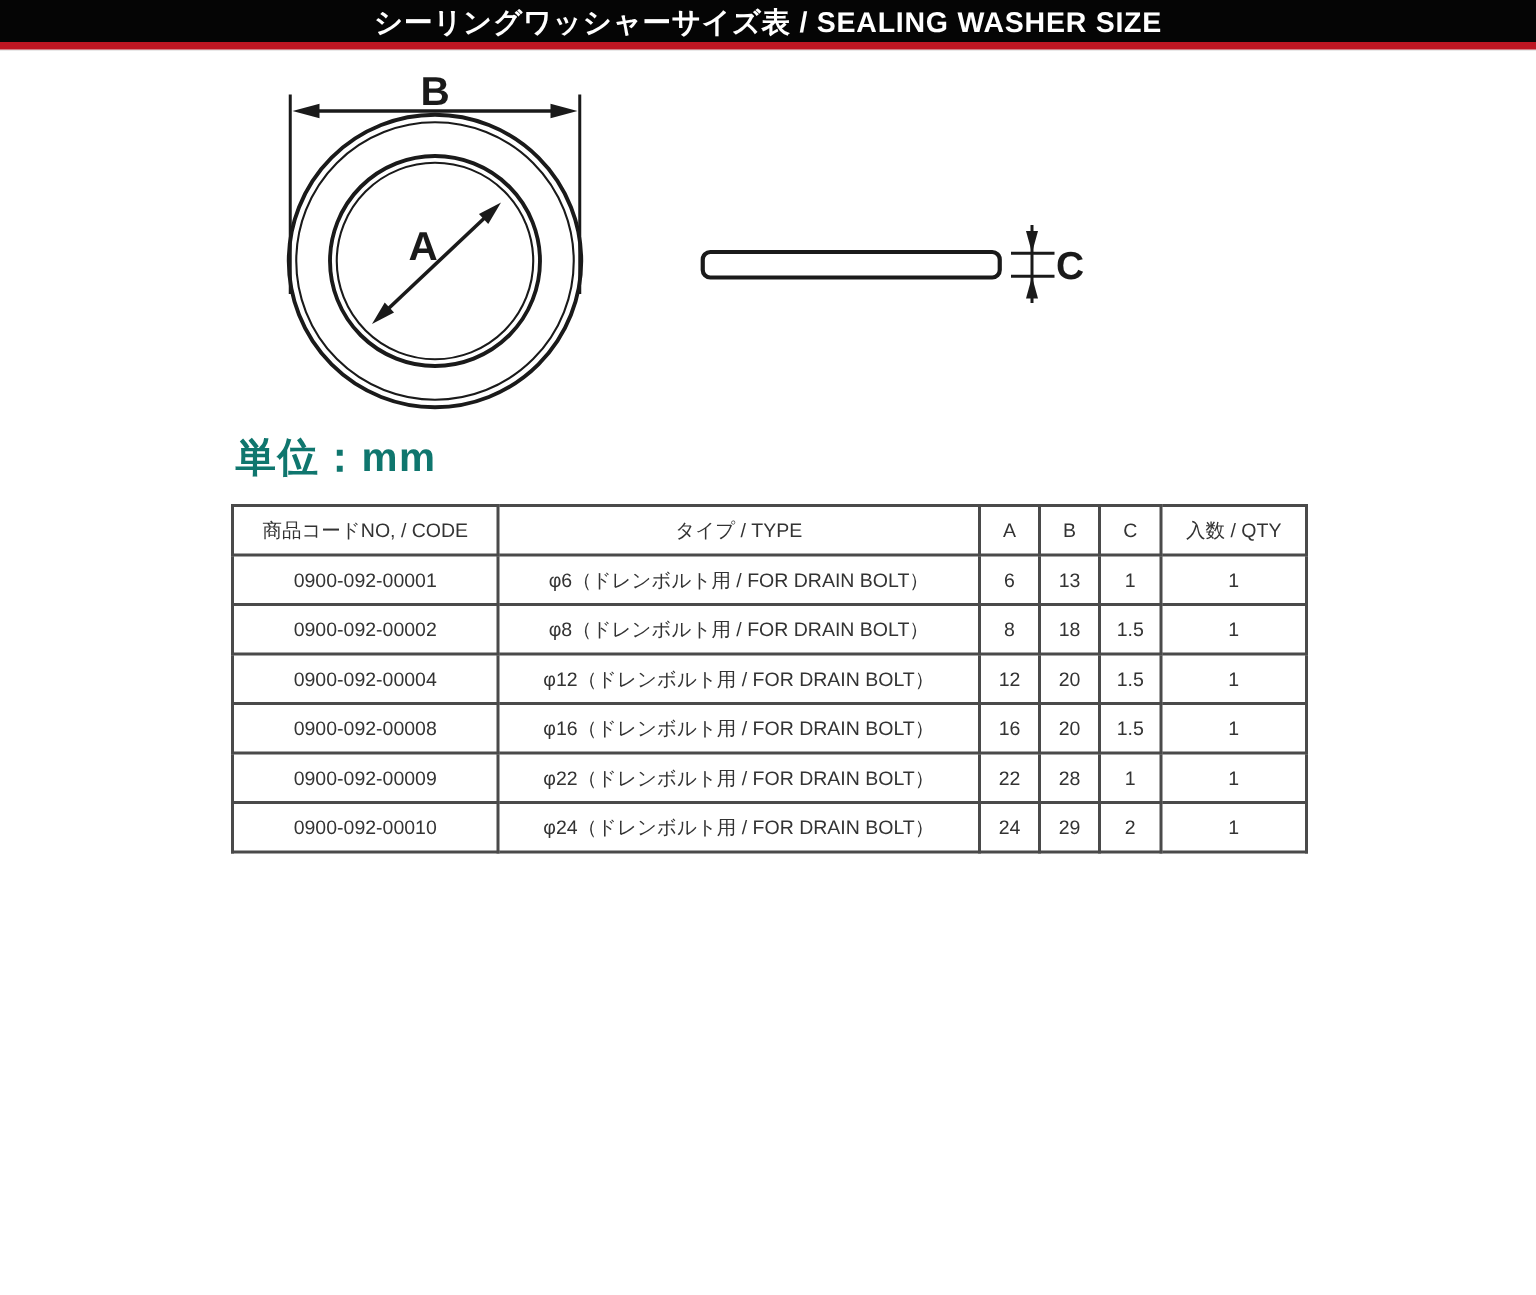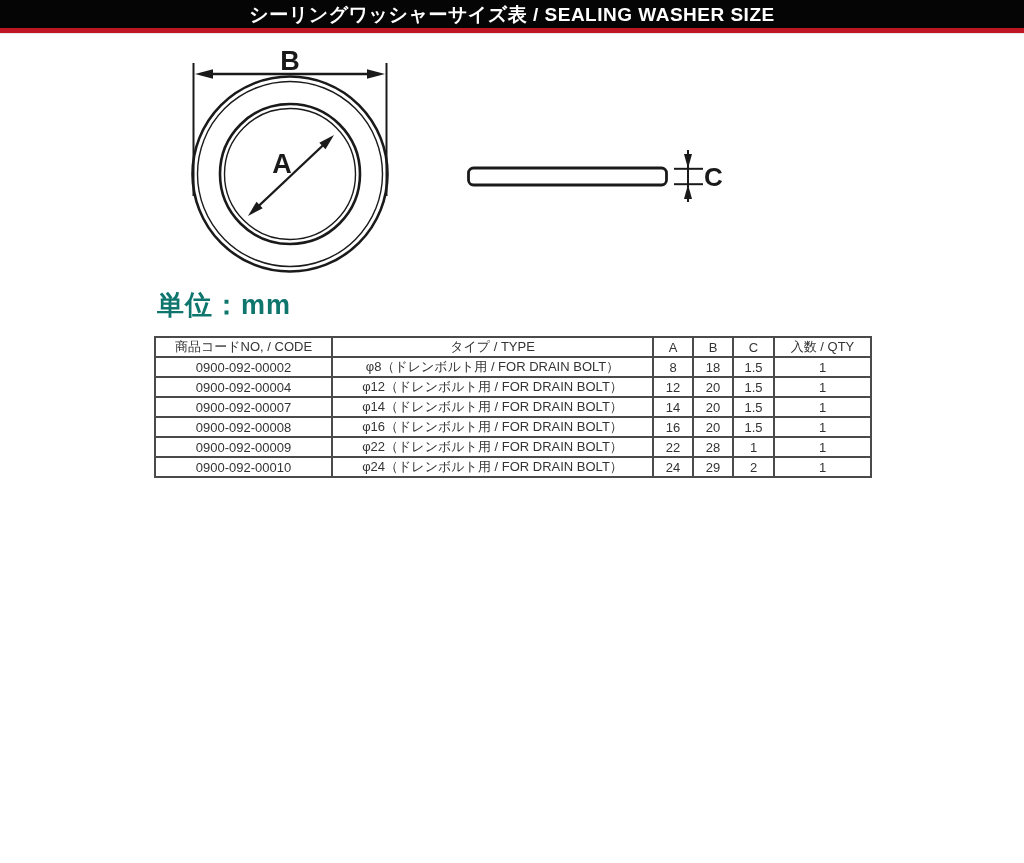--- a/index.html
+++ b/index.html
@@ -28,21 +28,21 @@
   }
   
   table.size-table{
     position:absolute;left:154px;top:336px;width:716px;
     border-collapse:collapse;table-layout:fixed;background:#fff;
   }
   .size-table th,.size-table td{
     border:2px solid #4a4a4a;text-align:center;vertical-align:middle;
     font-size:13px;font-weight:400;color:#333;padding:0;overflow:hidden;white-space:nowrap;
   }
-  .size-table tr{height:20px;}
+  .size-table tr{height:33px;}
 </style>
 </head>
 <body>
 
 <div id="page">
 
   <header class="title-bar" style="background: rgb(5, 5, 5);">
     <h1>シーリングワッシャーサイズ表 / SEALING WASHER SIZE</h1>
   </header>
   <div class="accent-stripe" style="background: rgb(190, 22, 34);"></div>
@@ -102,39 +102,39 @@
         <th>商品コードNO, / CODE</th>
         <th>タイプ / TYPE</th>
         <th>A</th>
         <th>B</th>
         <th>C</th>
         <th>入数 / QTY</th>
       </tr>
     </thead>
     <tbody>
       <tr>
+        <td>0900-092-00001</td>
+        <td>φ6（ドレンボルト用 / FOR DRAIN BOLT）</td>
+        <td>6</td>
+        <td>13</td>
+        <td>1</td>
+        <td>1</td>
+      </tr>
+      <tr>
         <td>0900-092-00002</td>
         <td>φ8（ドレンボルト用 / FOR DRAIN BOLT）</td>
         <td>8</td>
         <td>18</td>
         <td>1.5</td>
         <td>1</td>
       </tr>
       <tr>
         <td>0900-092-00004</td>
         <td>φ12（ドレンボルト用 / FOR DRAIN BOLT）</td>
         <td>12</td>
-        <td>20</td>
-        <td>1.5</td>
-        <td>1</td>
-      </tr>
-      <tr>
-        <td>0900-092-00007</td>
-        <td>φ14（ドレンボルト用 / FOR DRAIN BOLT）</td>
-        <td>14</td>
         <td>20</td>
         <td>1.5</td>
         <td>1</td>
       </tr>
       <tr>
         <td>0900-092-00008</td>
         <td>φ16（ドレンボルト用 / FOR DRAIN BOLT）</td>
         <td>16</td>
         <td>20</td>
         <td>1.5</td>

